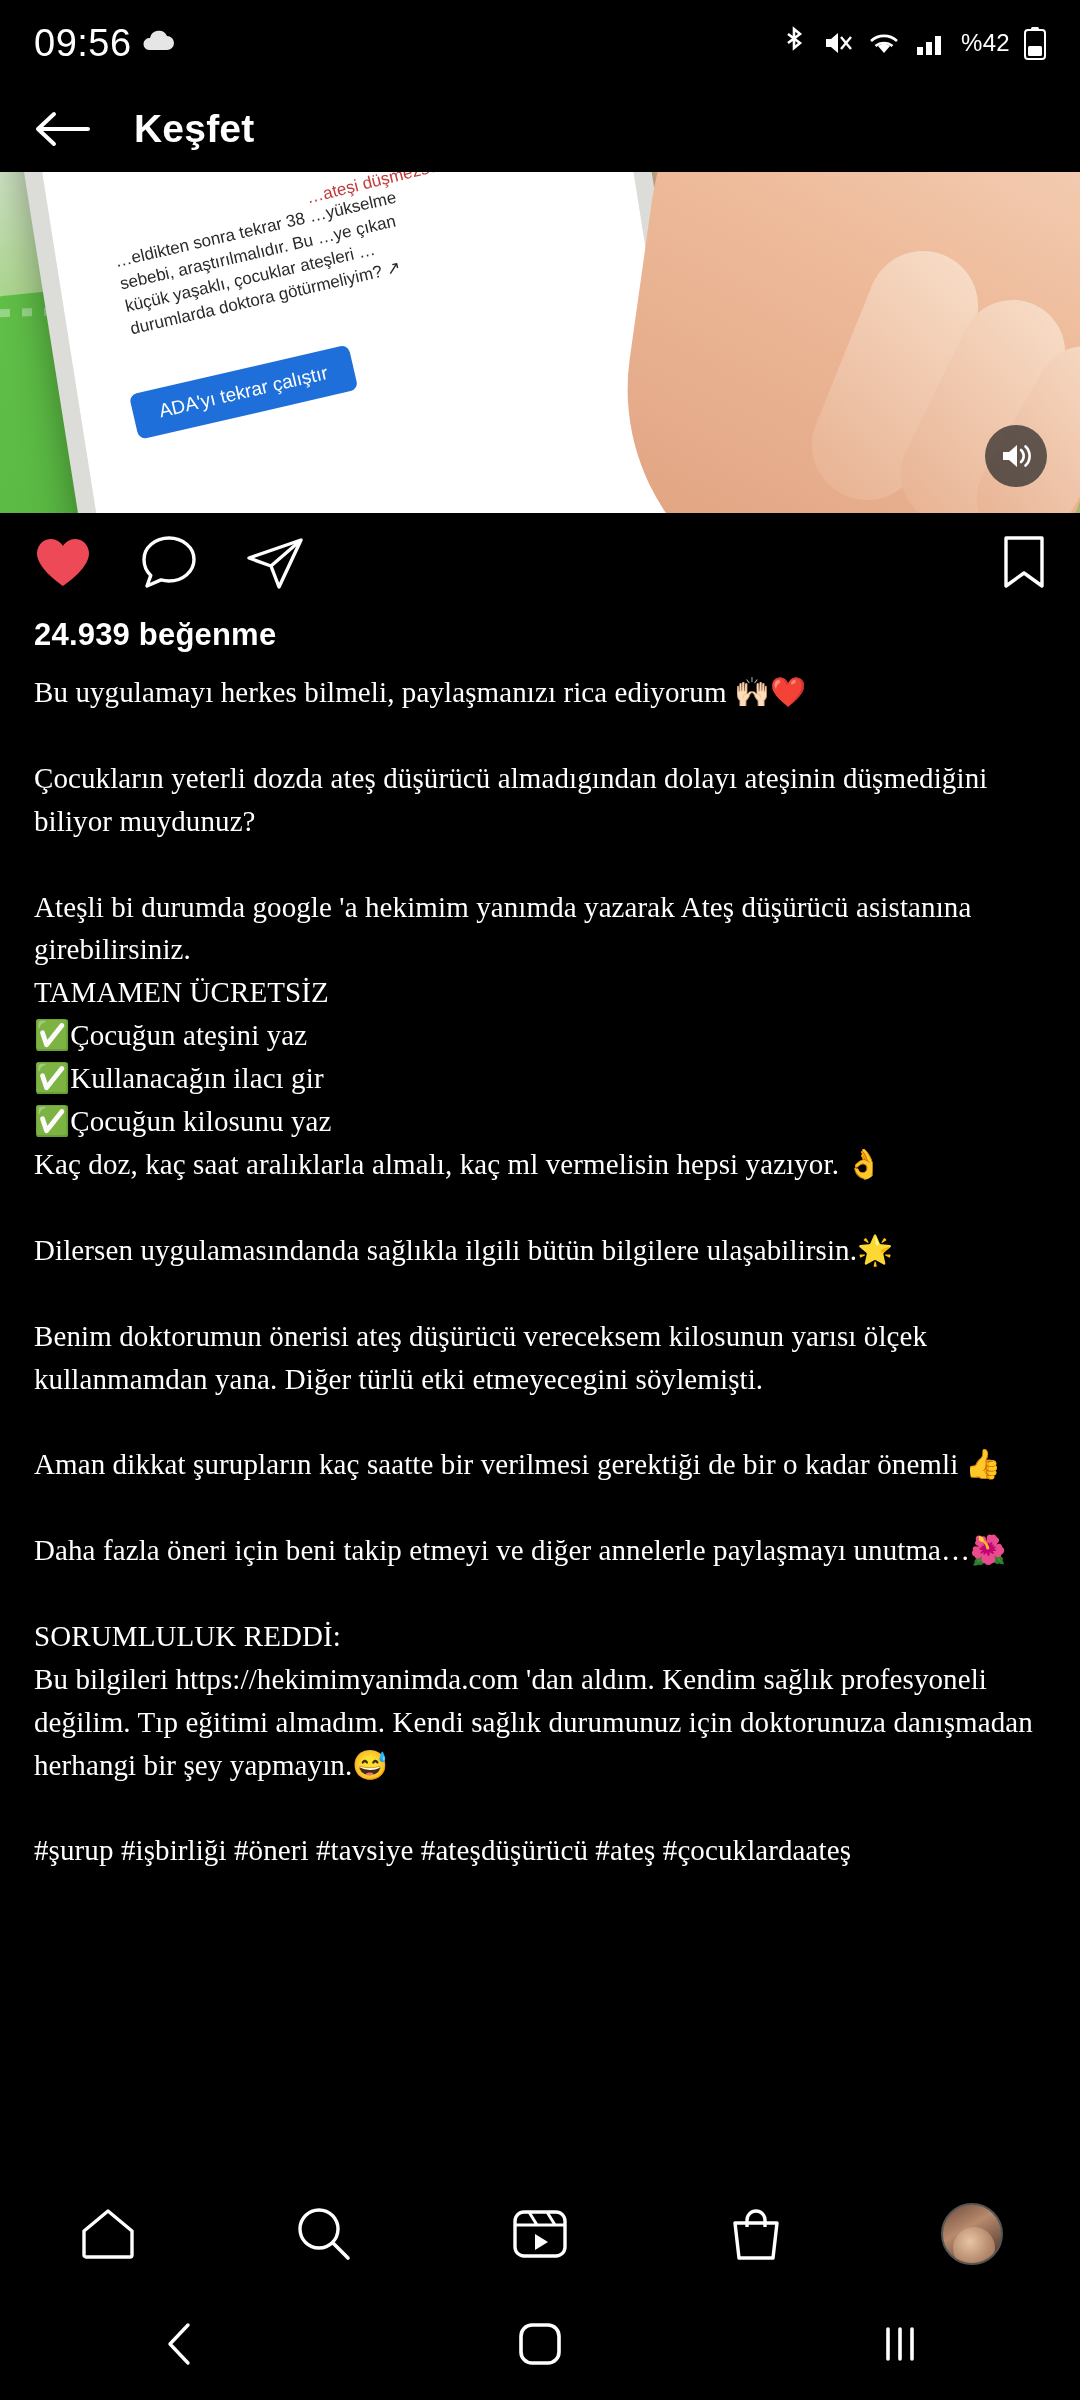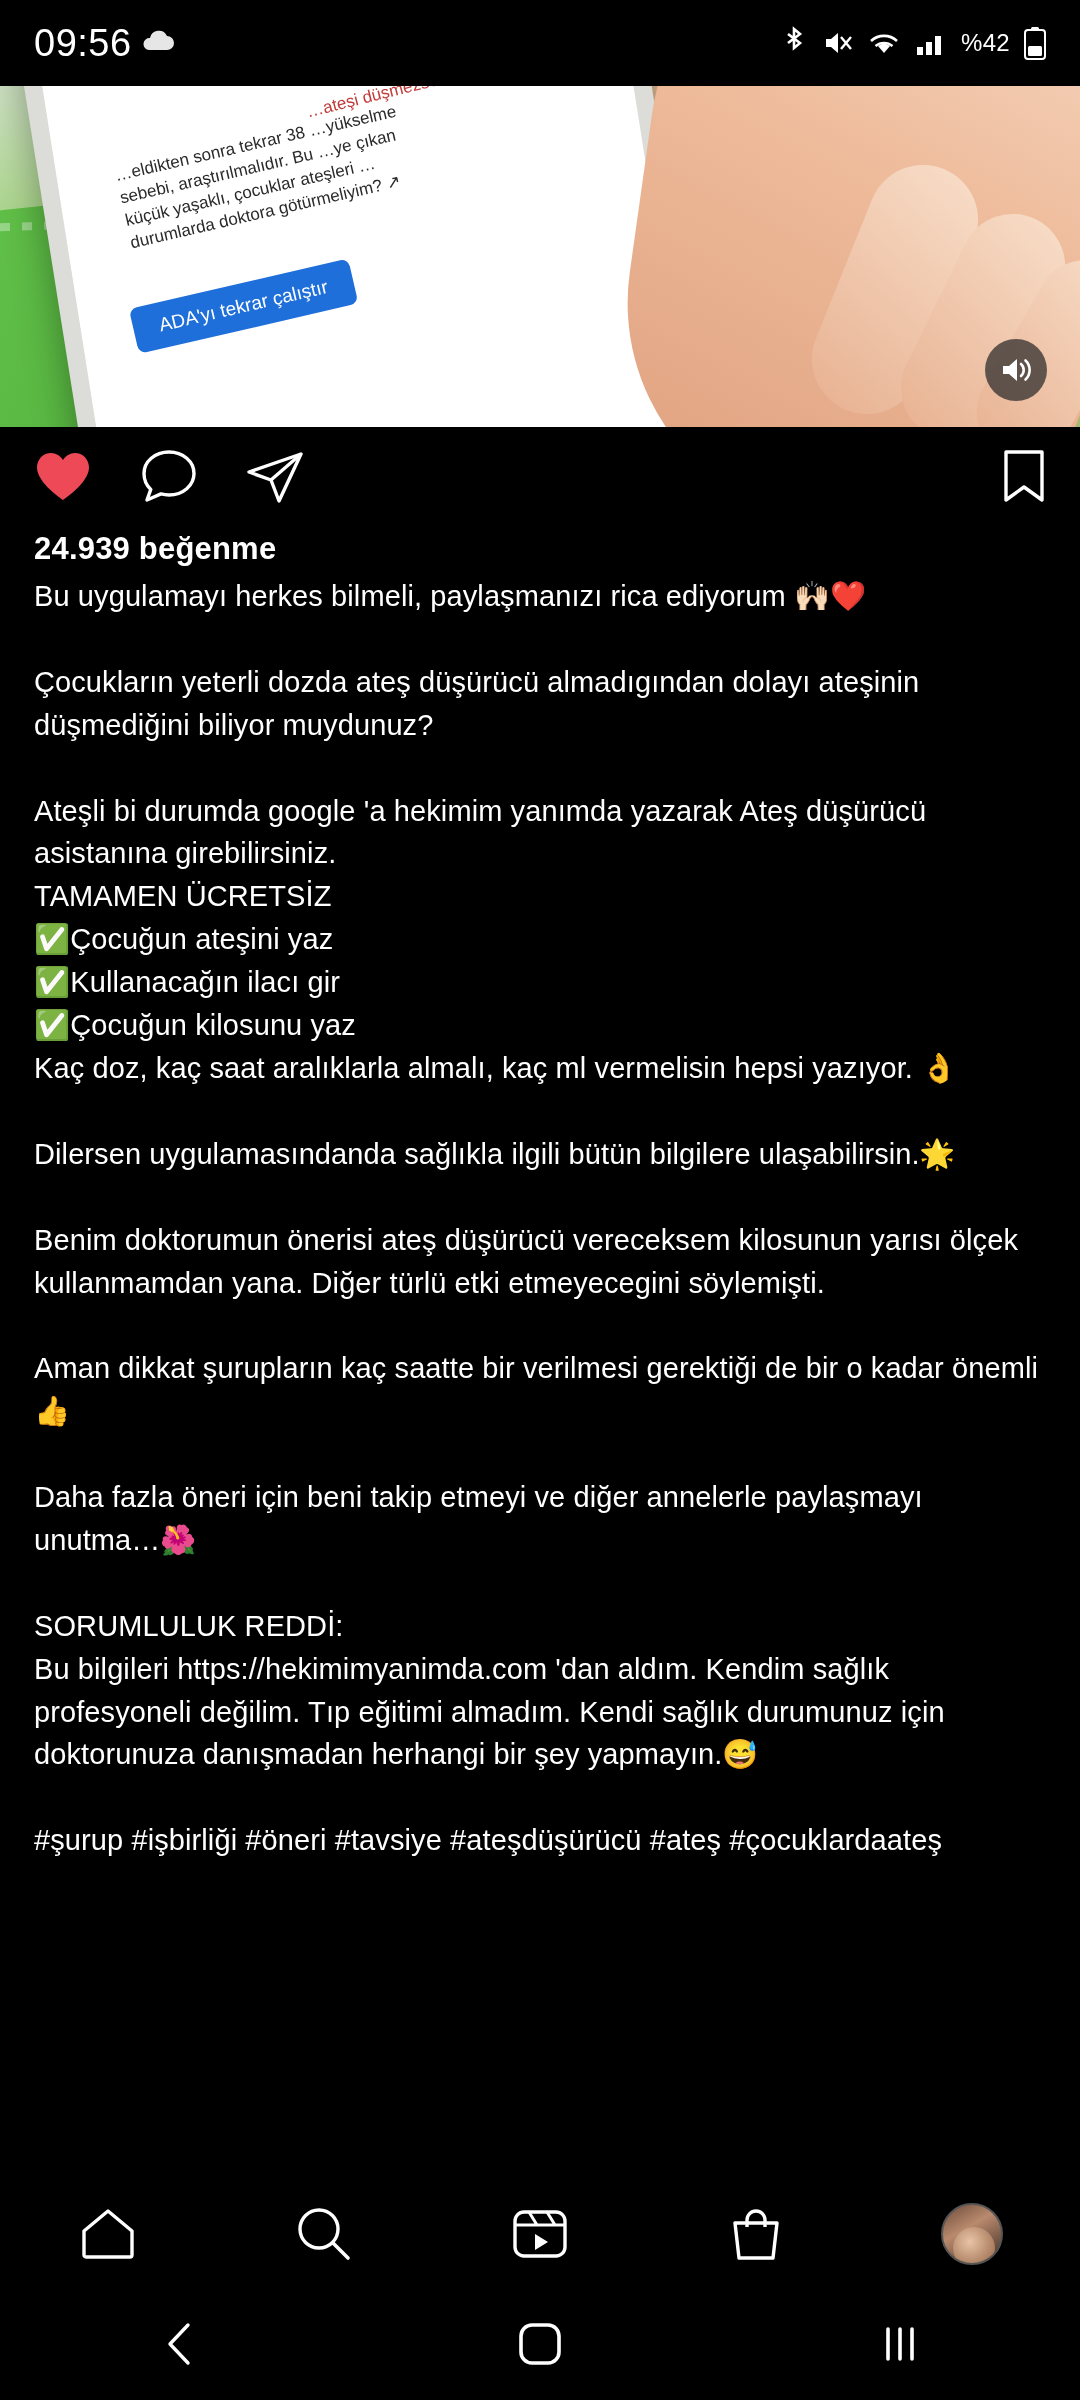--- a/index.html
+++ b/index.html
@@ -173,34 +173,35 @@
   .actions .spacer { flex: 1; }
   .act { display: flex; align-items: center; justify-content: center; }
 
   
   .caption {
     padding: 4px 34px 0 34px;
   }
   .likes {
     font-size: 31px;
     font-weight: 700;
-    margin-bottom: 8px;
+    margin-bottom: 18px;
     letter-spacing: .2px;
   }
   .cap-line1 {
     font-size: 31px;
     margin-bottom: 26px;
     letter-spacing: .1px;
   }
   .cap-user { font-weight: 700; }
   .cap-body {
     font-size: 29px;
     line-height: 1.48;
     white-space: pre-wrap;
     letter-spacing: .1px;
+    font-family: Liberation Serif, serif;
   }
 
   
   .bottomnav {
     position: absolute;
     left: 0; right: 0;
     bottom: 112px;
     height: 108px;
     display: flex;
     align-items: center;
@@ -281,20 +282,28 @@
       <span>
         <svg width="22" height="34" viewBox="0 0 22 34">
             <rect x="1" y="4" width="20" height="29" rx="3" fill="none" stroke="#fff" stroke-width="2"></rect>
             <rect x="7" y="1" width="8" height="4" rx="1.5" fill="#fff"></rect>
             <rect x="4" y="20" width="14" height="10" rx="1.5" fill="#fff"></rect>
           </svg>
       </span>
     </div>
   </div>
 
+  <div class="appbar">
+    <div class="back-btn">
+      <svg width="56" height="42" viewBox="0 0 56 42">
+          <path d="M54 21H5M20 6L4 21l16 15" fill="none" stroke="#fff" stroke-width="4" stroke-linecap="round" stroke-linejoin="round"></path>
+        </svg>
+    </div>
+    <div class="appbar-title">Keşfet</div>
+  </div>
 
   <div class="media">
     <div class="media-bg"></div>
     <div class="fabric"></div>
 
     <div class="tablet">
       <div class="tablet-page"></div>
       <div class="tablet-txt t1">…eldikten sonra tekrar 38
 …yükselme sebebi, araştırılmalıdır. Bu
 …ye çıkan küçük yaşaklı, çocuklar ateşleri

